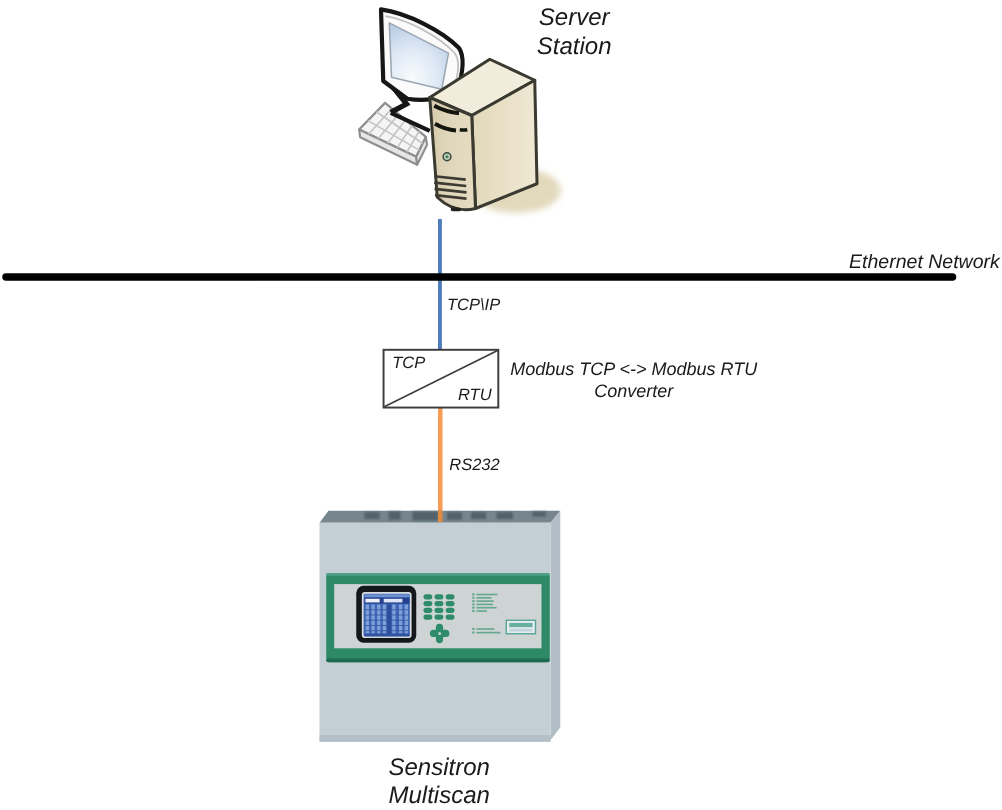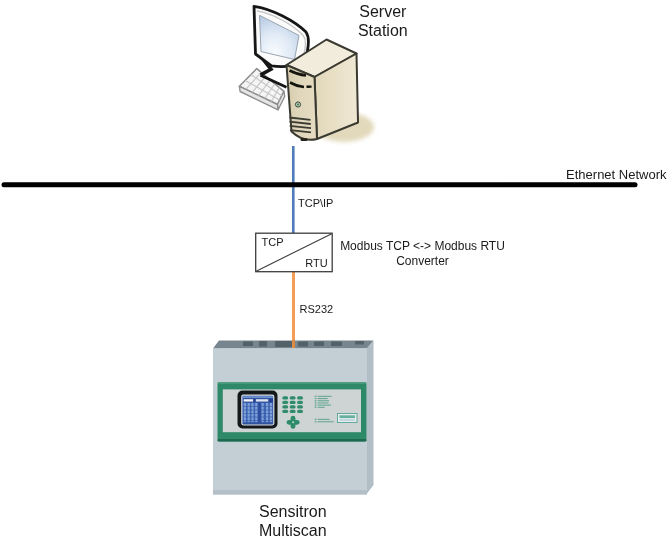--- a/index.html
+++ b/index.html
@@ -1,17 +1,17 @@
 <!DOCTYPE html>
 <html><head>
 <meta charset="utf-8">
 <style>
   html,body{margin:0;padding:0;background:#ffffff;}
   #canvas{position:relative;width:668px;height:540px;background:#ffffff;overflow:hidden;
-    font-family:"Liberation Sans", sans-serif;}
+    font-family:"Liberation Sans", sans-serif;font-style:italic;}
   svg{position:absolute;left:0;top:0;}
 </style>
 </head>
 <body>
 <div id="canvas">
 <svg width="668" height="540" viewBox="0 0 668 540">
   <defs>
     <radialGradient id="scr" cx="0.38" cy="0.82" r="0.95">
       <stop offset="0" stop-color="#f8fbfd"></stop>
       <stop offset="0.45" stop-color="#dfe9f5"></stop>

